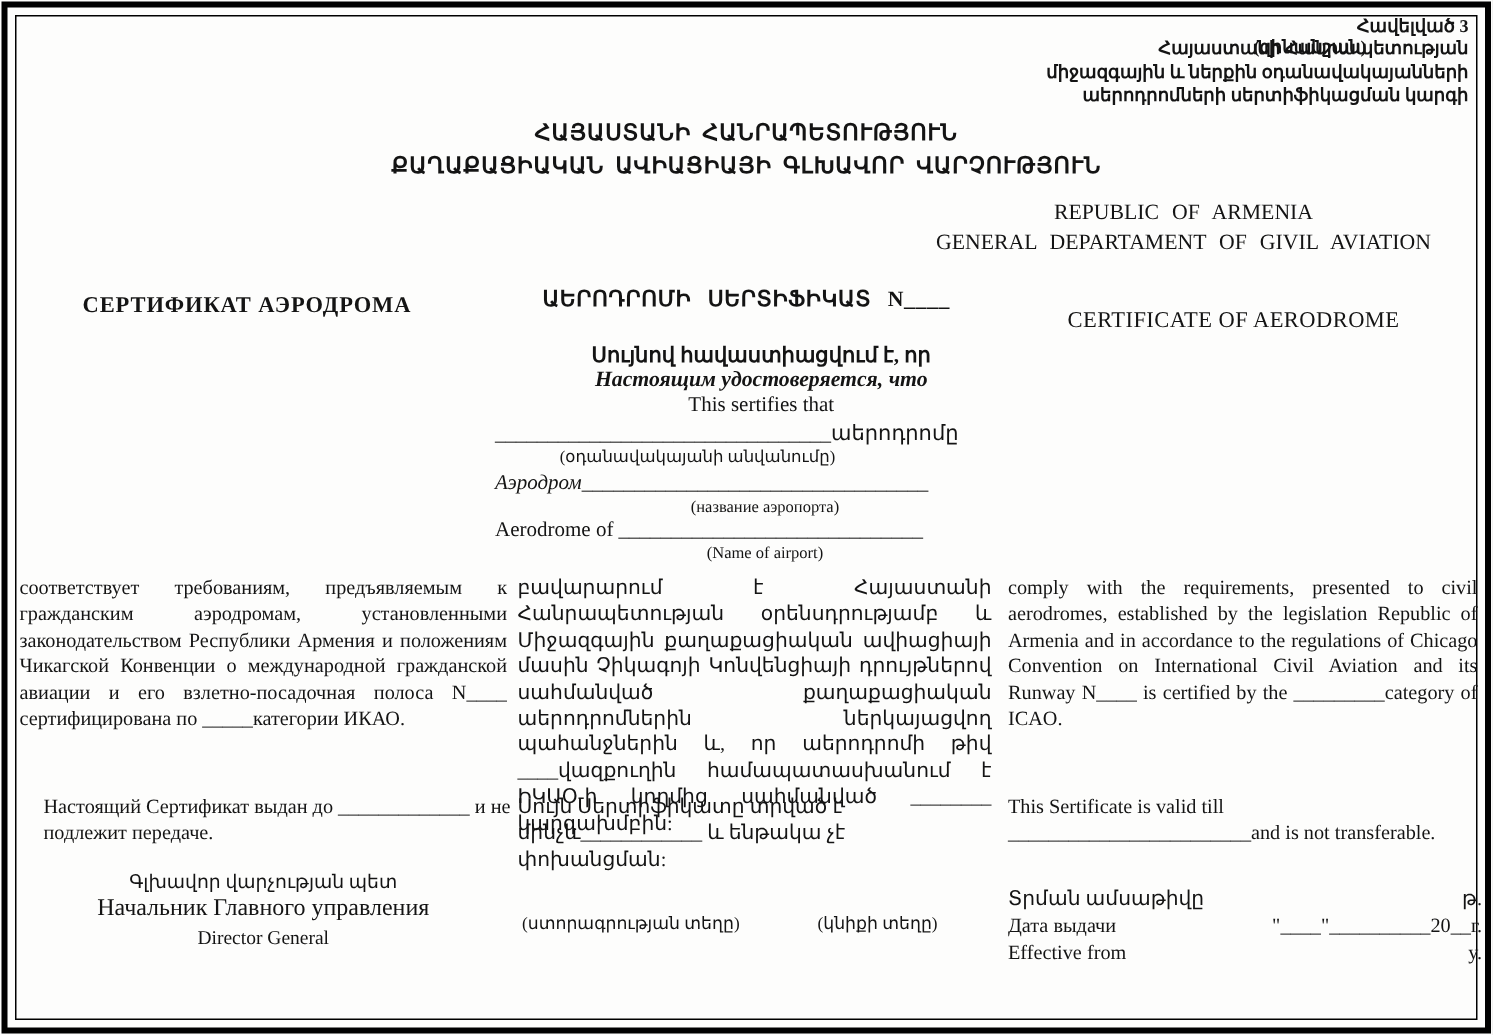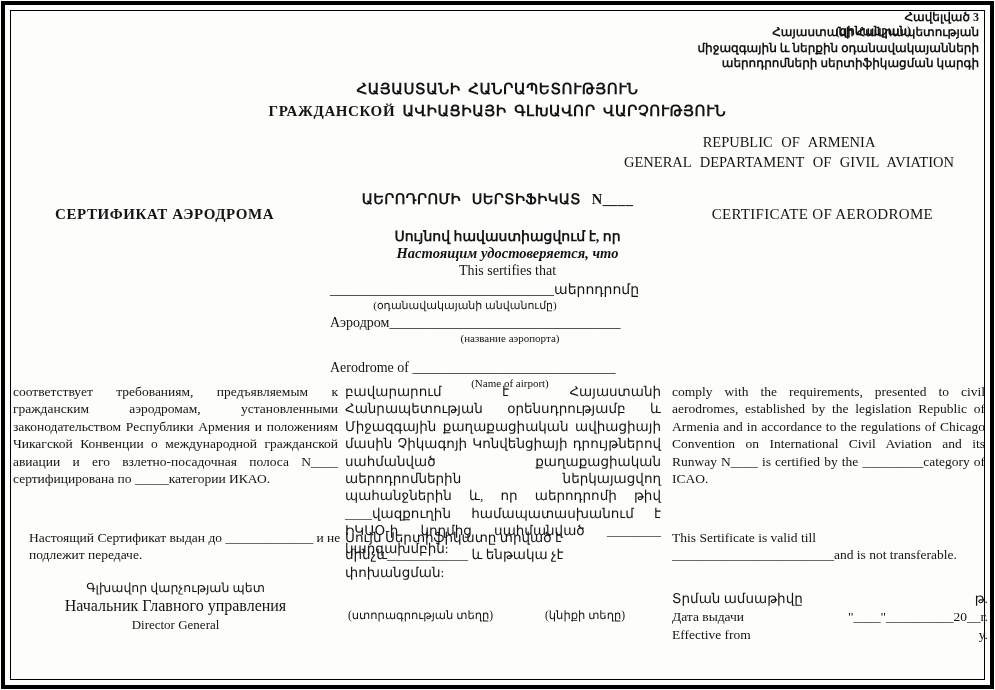--- a/index.html
+++ b/index.html
@@ -17,34 +17,34 @@
 
   .stamp-note{position:absolute;top:24px;left:0;right:84px;text-align:right;font-size:12px;font-weight:bold;}
   .appendix{position:absolute;top:10px;right:16px;text-align:right;font-size:12px;font-weight:bold;line-height:1.28;}
 
   .main-title{position:absolute;top:79px;left:0;right:0;text-align:center;font-weight:bold;font-size:15px;line-height:1.45;letter-spacing:0.6px;word-spacing:3px;}
 
   .org-ru{position:absolute;top:133px;left:16px;width:412px;text-align:center;font-size:14.5px;line-height:1.35;letter-spacing:0.4px;}
   .org-en{position:absolute;top:133px;right:16px;width:380px;text-align:center;font-size:14.5px;line-height:1.35;word-spacing:5px;}
 
   .cert-no{position:absolute;top:191px;left:0;right:0;text-align:center;font-weight:bold;font-size:14.5px;word-spacing:7px;letter-spacing:0.4px;}
-  .cert-ru{position:absolute;top:206px;left:55px;font-weight:bold;font-size:15px;letter-spacing:0.6px;}
+  .cert-ru{position:absolute;top:196px;left:55px;font-weight:bold;font-size:15px;letter-spacing:0.6px;}
   .cert-en{position:absolute;top:206px;right:62px;font-size:15px;letter-spacing:0.3px;}
 
   .certify{position:absolute;left:0;right:0;text-align:center;padding-left:20px;}
   .certify.am{top:228px;font-weight:bold;font-size:14px;}
   .certify.ru{top:245px;font-weight:bold;font-size:14.5px;font-style:italic;}
   .certify.en{top:263px;font-size:14px;}
 
   .airport{position:absolute;top:282px;left:330px;width:360px;font-size:14px;}
   .airport .fline{line-height:16px;white-space:nowrap;}
   .airport .cap{font-size:11px;line-height:15px;text-align:center;}
   .airport .cap.am{padding-right:90px;}
-  .airport .row-ru{margin-top:2px;}
-  .airport .row-en{margin-top:14px;}
+  .airport .row-ru{margin-top:2px;font-style:italic;}
+  .airport .row-en{margin-top:0;}
 
   .bodycol{position:absolute;top:383px;font-size:13.5px;line-height:17.4px;text-align:justify;}
   .bodycol.l{left:13px;width:325px;}
   .bodycol.m{left:345px;width:316px;}
   .bodycol.r{left:672px;width:313px;}
 
   .valrow{position:absolute;top:529px;font-size:13.5px;line-height:17.4px;}
   .valrow.l{left:29px;width:325px;}
   .valrow.m{left:345px;width:316px;}
   .valrow.r{left:672px;width:313px;}
@@ -72,21 +72,21 @@
 
   <div class="appendix">
     <div>Հավելված 3</div>
     <div>Հայաստանի Հանրապետության</div>
     <div>միջազգային և ներքին օդանավակայանների</div>
     <div>աերոդրոմների սերտիֆիկացման կարգի</div>
   </div>
 
   <div class="main-title">
     <div>ՀԱՅԱՍՏԱՆԻ ՀԱՆՐԱՊԵՏՈՒԹՅՈՒՆ</div>
-    <div>ГРАЖДАНСКОЙ ԱՎԻԱՑԻԱՅԻ ԳԼԽԱՎՈՐ ՎԱՐՉՈՒԹՅՈՒՆ</div>
+    <div>ՔԱՂԱՔԱՑԻԱԿԱՆ ԱՎԻԱՑԻԱՅԻ ԳԼԽԱՎՈՐ ՎԱՐՉՈՒԹՅՈՒՆ</div>
   </div>
 
 
   <div class="org-en">
     <div>REPUBLIC OF ARMENIA</div>
     <div>GENERAL DEPARTAMENT OF GIVIL AVIATION</div>
   </div>
 
   <div class="cert-no">ԱԵՐՈԴՐՈՄԻ ՍԵՐՏԻՖԻԿԱՏ N____</div>
   <div class="cert-ru">СЕРТИФИКАТ АЭРОДРОМА</div>

